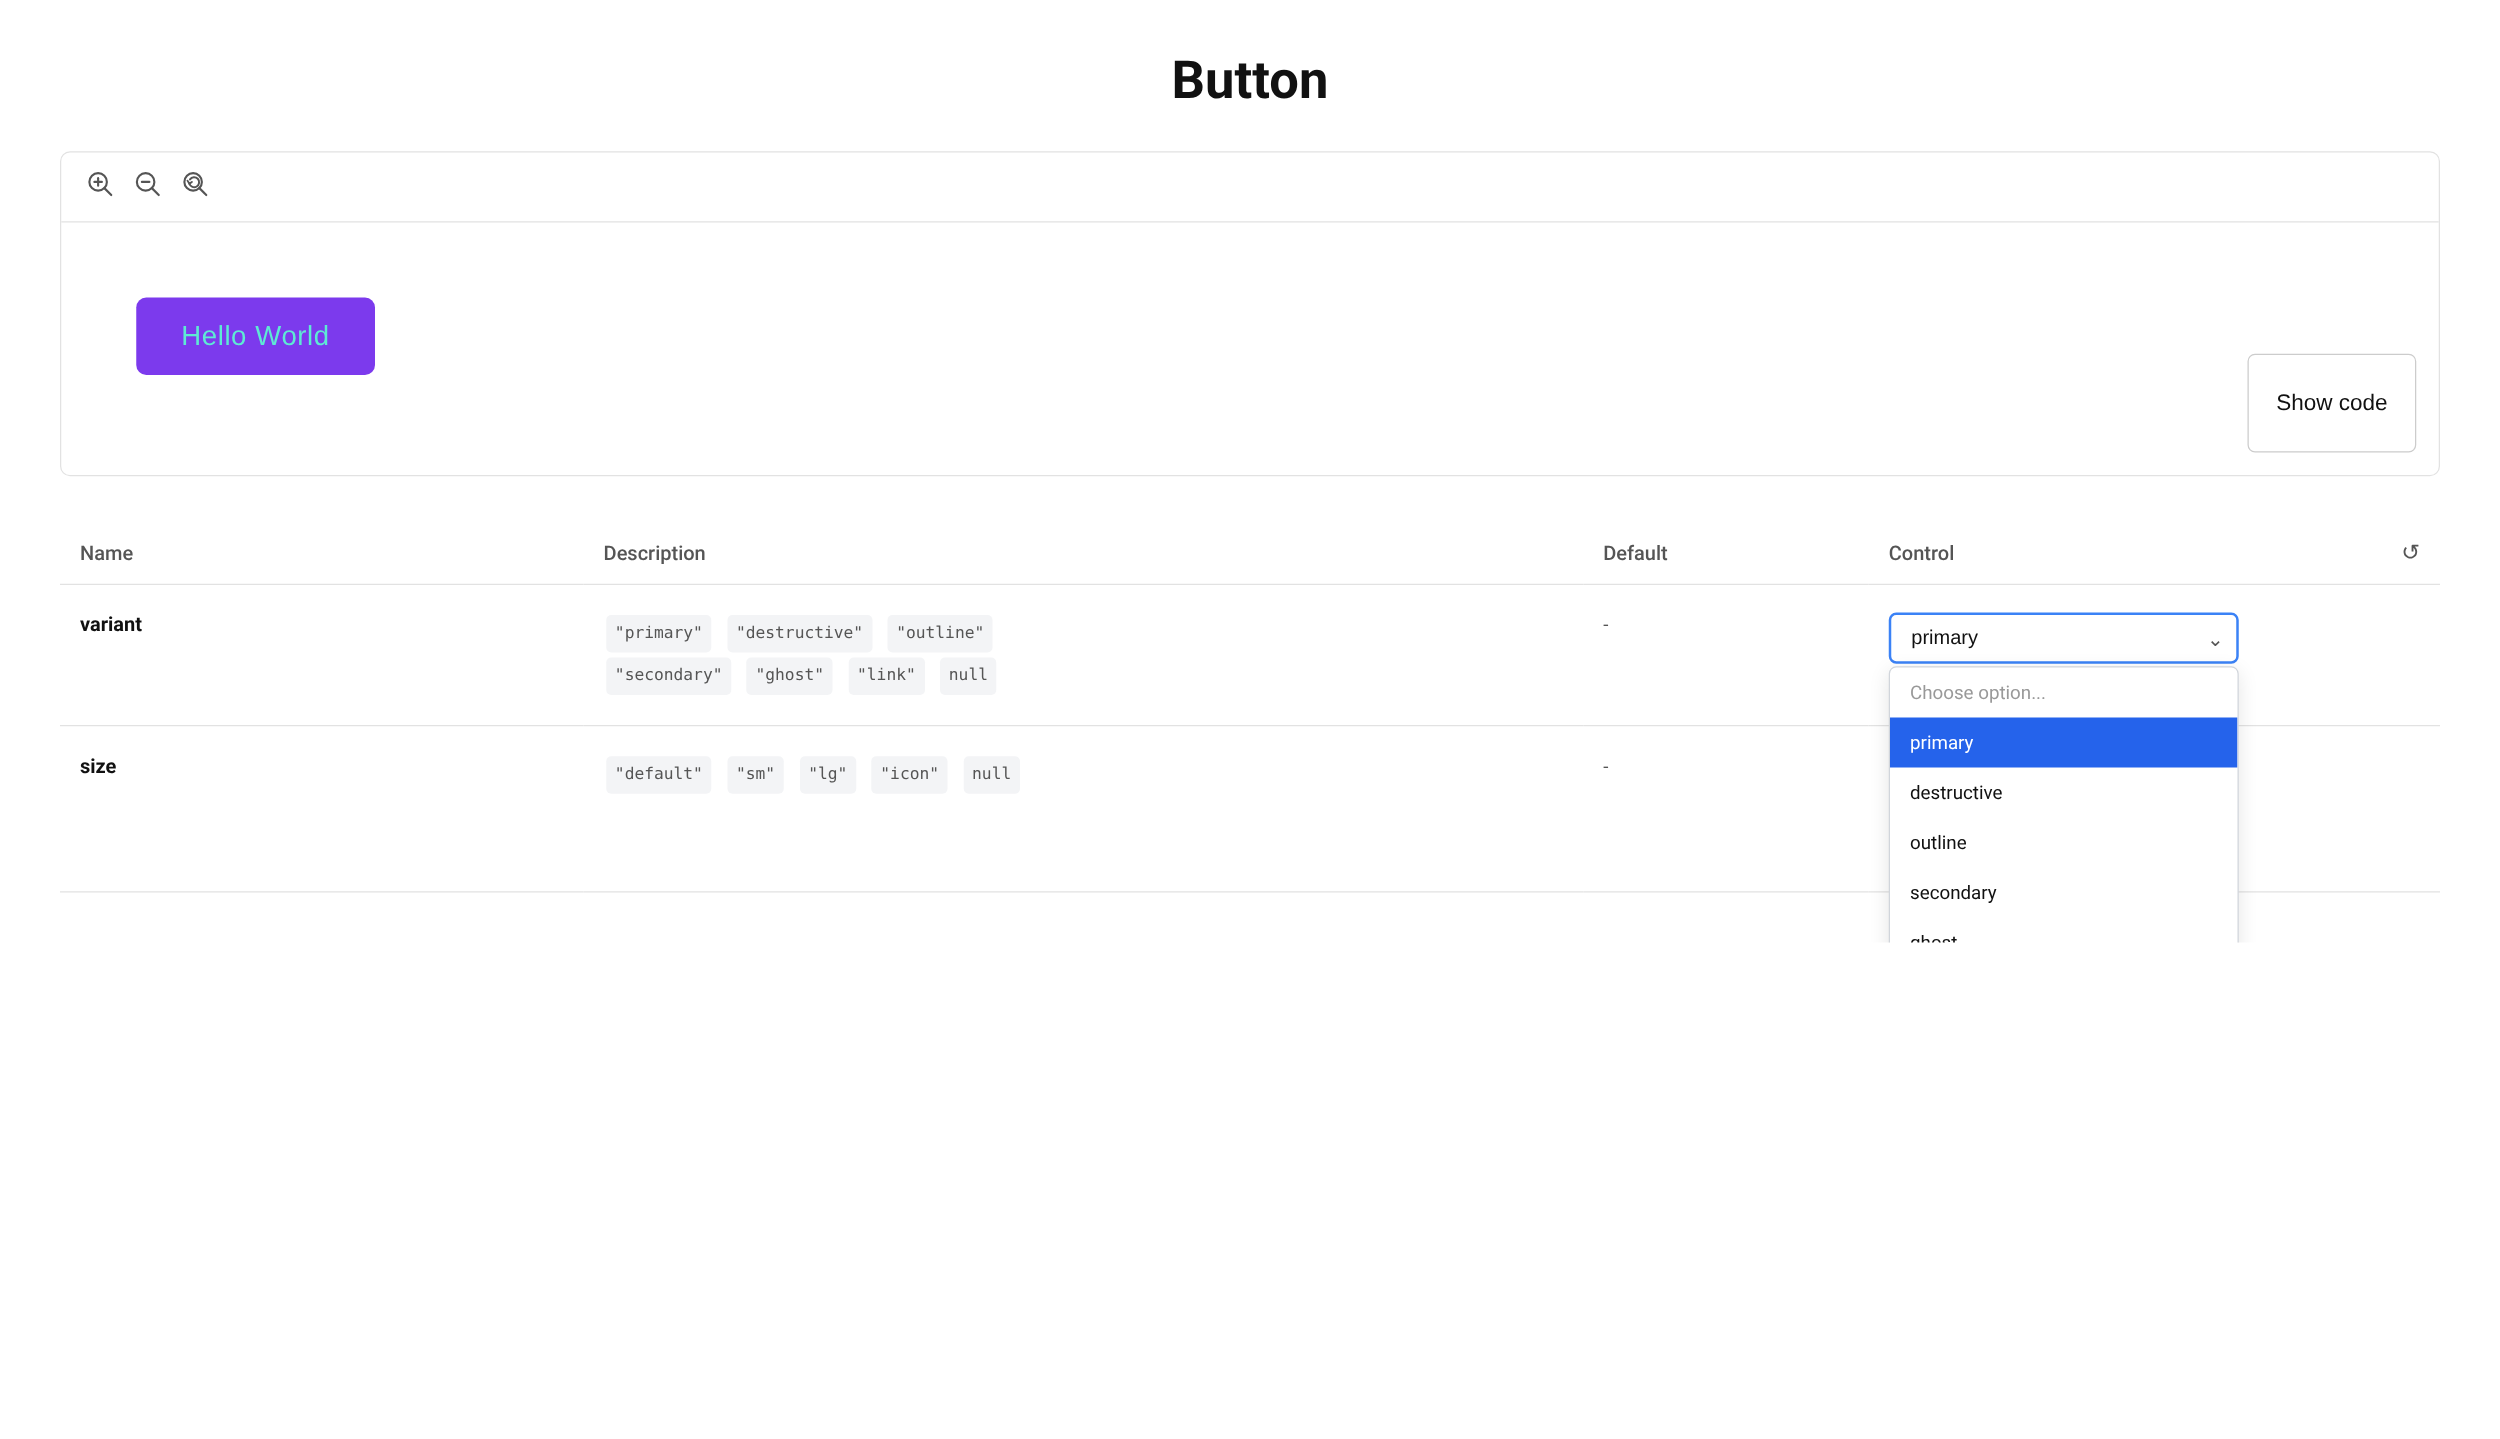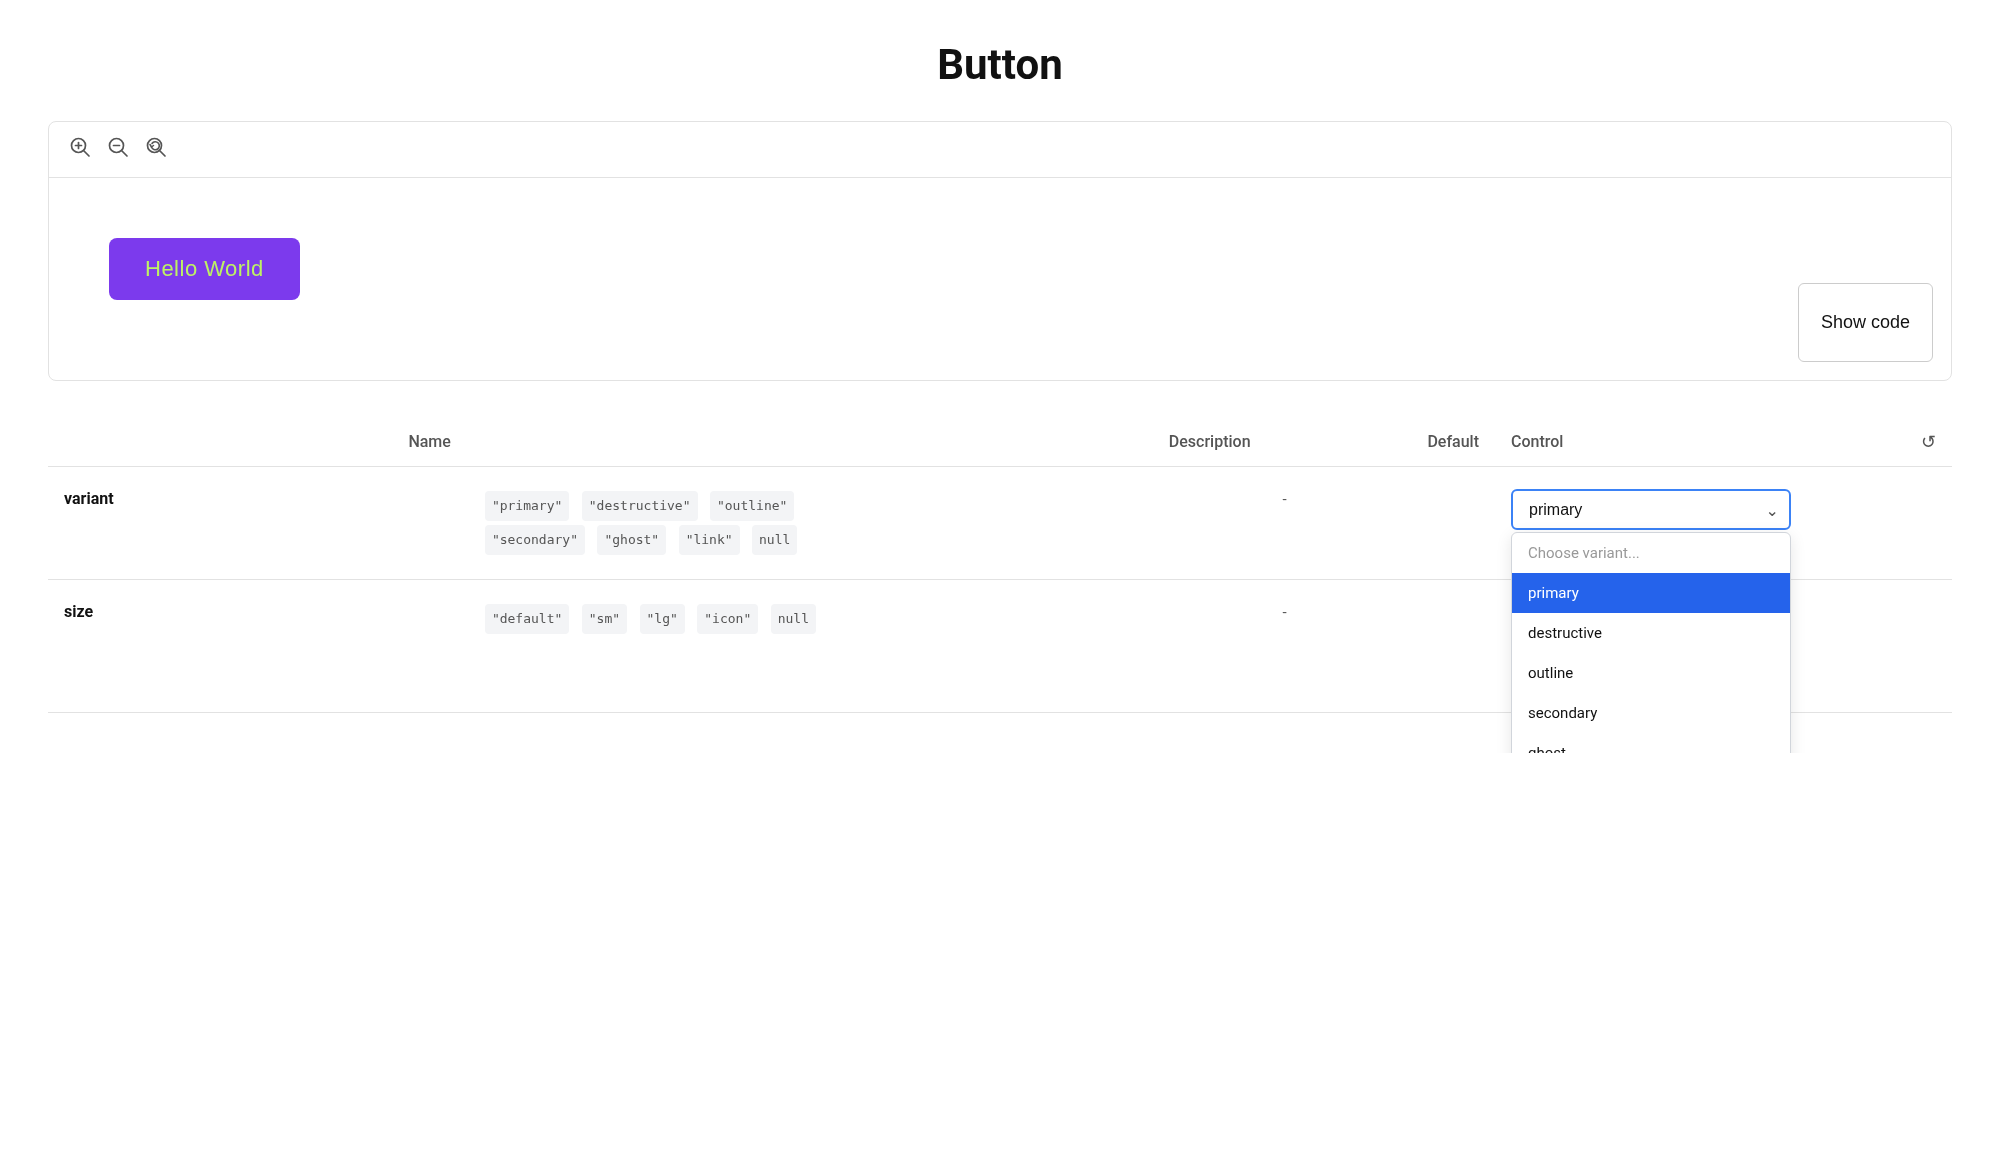--- a/index.html
+++ b/index.html
@@ -34,21 +34,21 @@
       cursor: pointer;
       user-select: none;
     }
     .preview-content {
       padding: 60px 60px 80px 60px;
       position: relative;
       min-height: 180px;
     }
     .demo-button {
       background: #7c3aed;
-      color: #bef264;
+      color: #5eead4;
       border: none;
       border-radius: 8px;
       padding: 18px 36px;
       font-size: 22px;
       font-weight: 500;
       cursor: pointer;
       letter-spacing: 0.5px;
     }
     .show-code-btn {
       position: absolute;
@@ -63,21 +63,21 @@
       color: #111;
     }
     .props-table {
       width: 100%;
       border-collapse: collapse;
     }
     .props-table thead tr {
       border-bottom: 1px solid #e2e2e2;
     }
     .props-table th {
-      text-align: right;
+      text-align: left;
       font-weight: 500;
       font-size: 16px;
       color: #555;
       padding: 10px 16px 14px 16px;
     }
     .props-table th:first-child { width: 22%; }
     .props-table th:nth-child(2) { width: 42%; }
     .props-table th:nth-child(3) { width: 12%; }
     .props-table th:last-child { width: 24%; }
     .props-table tbody tr {
@@ -270,21 +270,21 @@
             <option selected="">primary</option>
             <option>destructive</option>
             <option>outline</option>
             <option>secondary</option>
             <option>ghost</option>
             <option>link</option>
             <option>null</option>
           </select>
           <span class="select-chevron">⌄</span>
           <div class="dropdown-open">
-            <div class="dropdown-option placeholder">Choose variant...</div>
+            <div class="dropdown-option placeholder">Choose option...</div>
             <div class="dropdown-option selected">primary</div>
             <div class="dropdown-option">destructive</div>
             <div class="dropdown-option">outline</div>
             <div class="dropdown-option">secondary</div>
             <div class="dropdown-option">ghost</div>
             <div class="dropdown-option">link</div>
             <div class="dropdown-option">null</div>
           </div>
         </div>
       </td>

